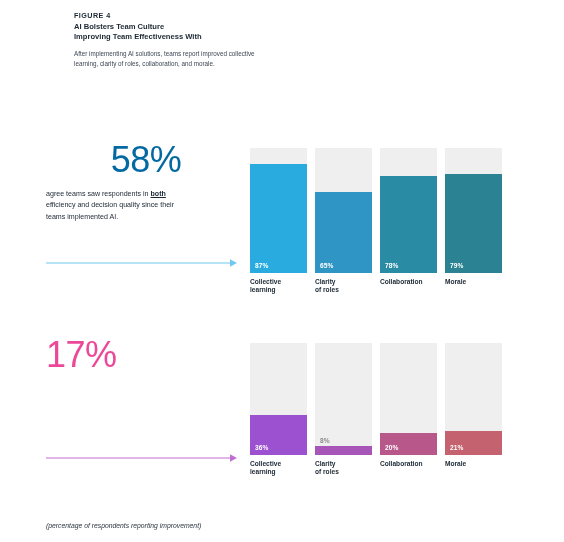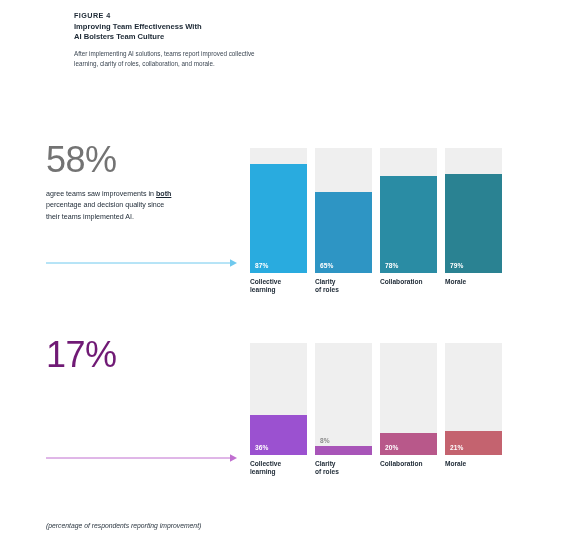--- a/index.html
+++ b/index.html
@@ -68,22 +68,22 @@
     left: 46px;
     top: 0;
     width: 200px;
   }
   .bignum {
     font-size: 36px;
     font-weight: 300;
     line-height: 40px;
     letter-spacing: -0.5px;
   }
-  .bignum.blue   { color: #737373; }
-  .bignum.purple { color: #701a75; }
+  .bignum.blue   { color: #0369a1; text-align: center; }
+  .bignum.purple { color: #ec4899; }
 
   .blurb {
     margin-top: 9px;
     font-size: 7.1px;
     line-height: 11.4px;
     color: #1b2733;
     width: 132px;
   }
   .blurb b { font-weight: bold; text-decoration: underline; }
 
@@ -162,31 +162,31 @@
     color: #2b3640;
   }
 </style>
 </head>
 <body>
 
 <div id="figure-root">
 
   <div class="header">
     <div class="fig-label">FIGURE 4</div>
+    <div class="fig-title">AI Bolsters Team Culture</div>
     <div class="fig-title">Improving Team Effectiveness With</div>
-    <div class="fig-title">AI Bolsters Team Culture</div>
     <div class="fig-sub">After implementing AI solutions, teams report improved collective learning, clarity of roles, collaboration, and morale.</div>
   </div>
 
   <div class="panel panel-a">
 
     <div class="left-col">
       <div class="bignum blue">58%</div>
       <div class="blurb">
-        <span>agree teams saw improvements in </span><b>both</b><span> percentage and decision quality since their teams implemented AI.</span>
+        <span>agree teams saw respondents in </span><b>both</b><span> efficiency and decision quality since their teams implemented AI.</span>
       </div>
     </div>
 
     <div class="arrow-wrap a">
       <svg width="192" height="10" viewBox="0 0 192 10">
         <line x1="0" y1="5" x2="184" y2="5" stroke="#6fc9ee" stroke-width="1"></line>
         <polygon points="184,1.2 191,5 184,8.8" fill="#6fc9ee"></polygon>
       </svg>
     </div>
 

